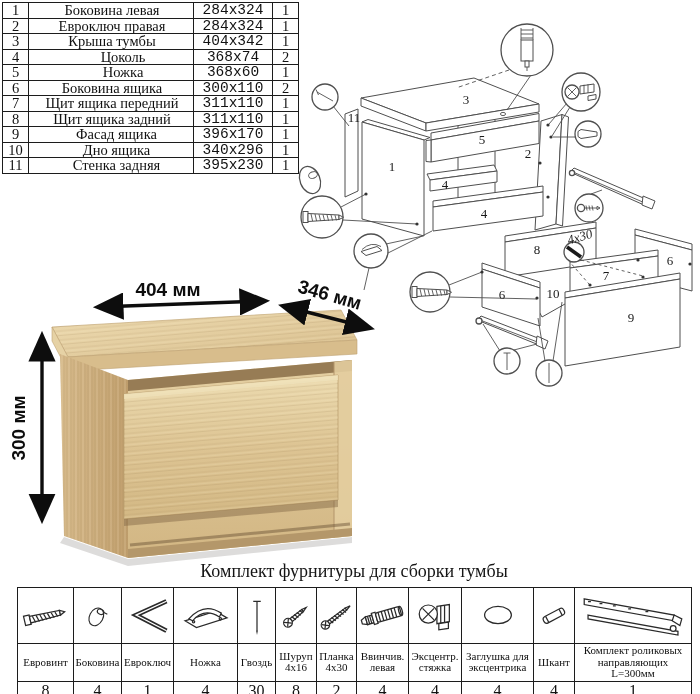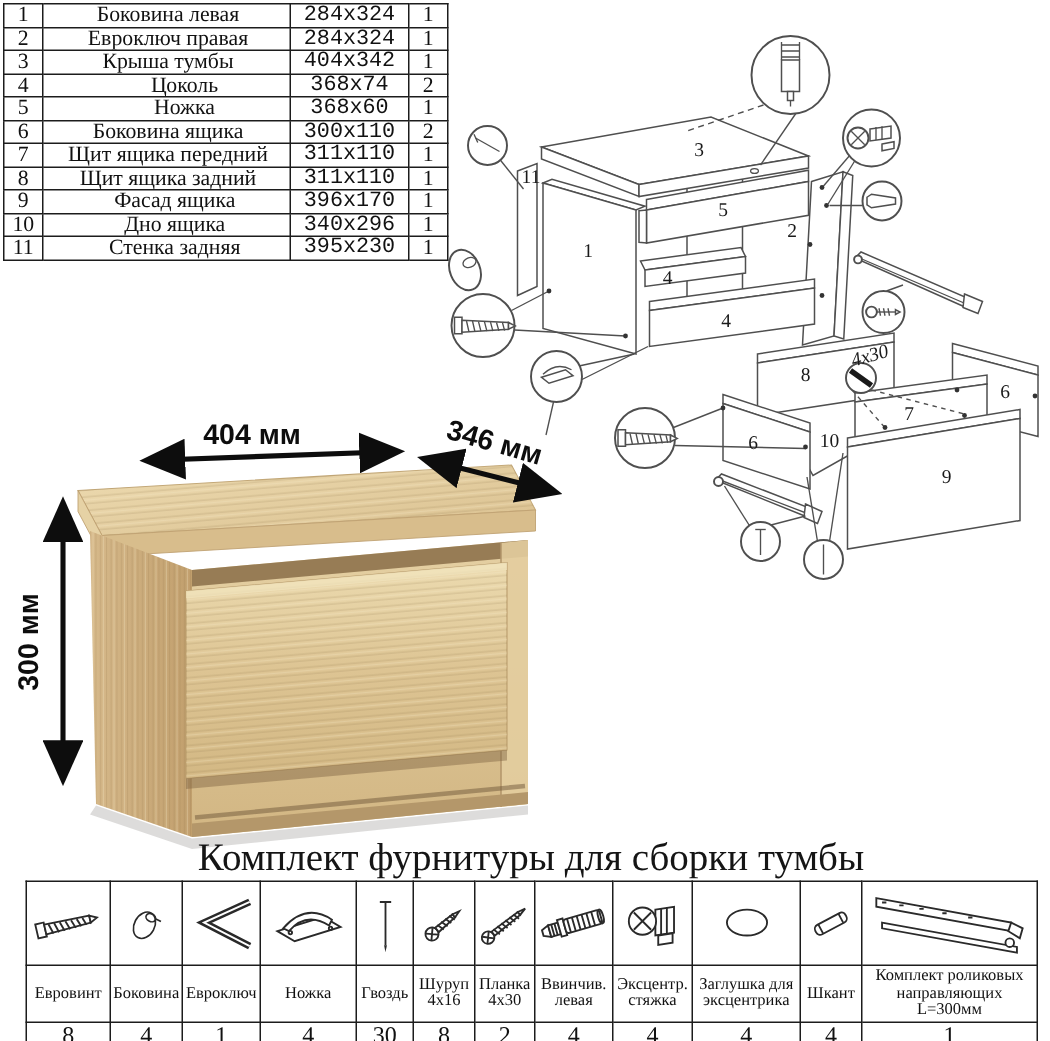--- a/index.html
+++ b/index.html
@@ -19,21 +19,21 @@
   
   svg.diagram{position:absolute;left:285px;top:0;}
   svg.photo{position:absolute;left:0;top:270px;}
   .dg-line{stroke:#4f4f4f;stroke-width:.9;fill:none;}
   .dg-panel{fill:#ffffff;stroke:#4f4f4f;stroke-width:1;}
   .dg-circle{fill:#ffffff;stroke:#4f4f4f;stroke-width:1.3;}
   .dg-num{font-family:"Liberation Serif",serif;font-size:13px;fill:#1a1a1a;text-anchor:middle;}
   .dim-label{font-family:"Liberation Sans",sans-serif;font-weight:bold;font-size:19px;fill:#0d0d0d;text-anchor:middle;}
   
   .kit-title{position:absolute;left:17px;top:558px;width:674px;height:27px;line-height:27px;
-             text-align:center;font-size:26px;color:#151515;}
+             text-align:center;font-size:18px;color:#151515;}
   table.kit{position:absolute;left:17px;top:587px;width:674px;border-collapse:collapse;table-layout:fixed;}
   table.kit td{border:1.6px solid #1c1c1c;padding:0;text-align:center;vertical-align:middle;overflow:hidden;}
   table.kit tr.r-icon td{height:55px;}
   table.kit tr.r-label td{height:26px;font-size:11px;line-height:1.05;padding:1px 1px;}
   table.kit tr.r-qty td{height:17px;font-size:16px;}
   table.kit svg{display:block;margin:0 auto;}
   .ic{stroke:#2a2a2a;fill:none;stroke-width:1.3;}
   .icf{stroke:#2a2a2a;fill:#ffffff;stroke-width:1.3;}
 </style>
 </head>

